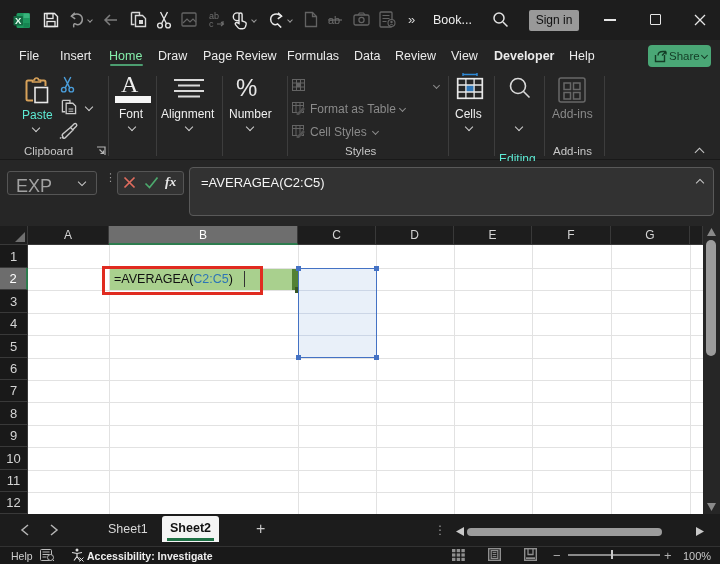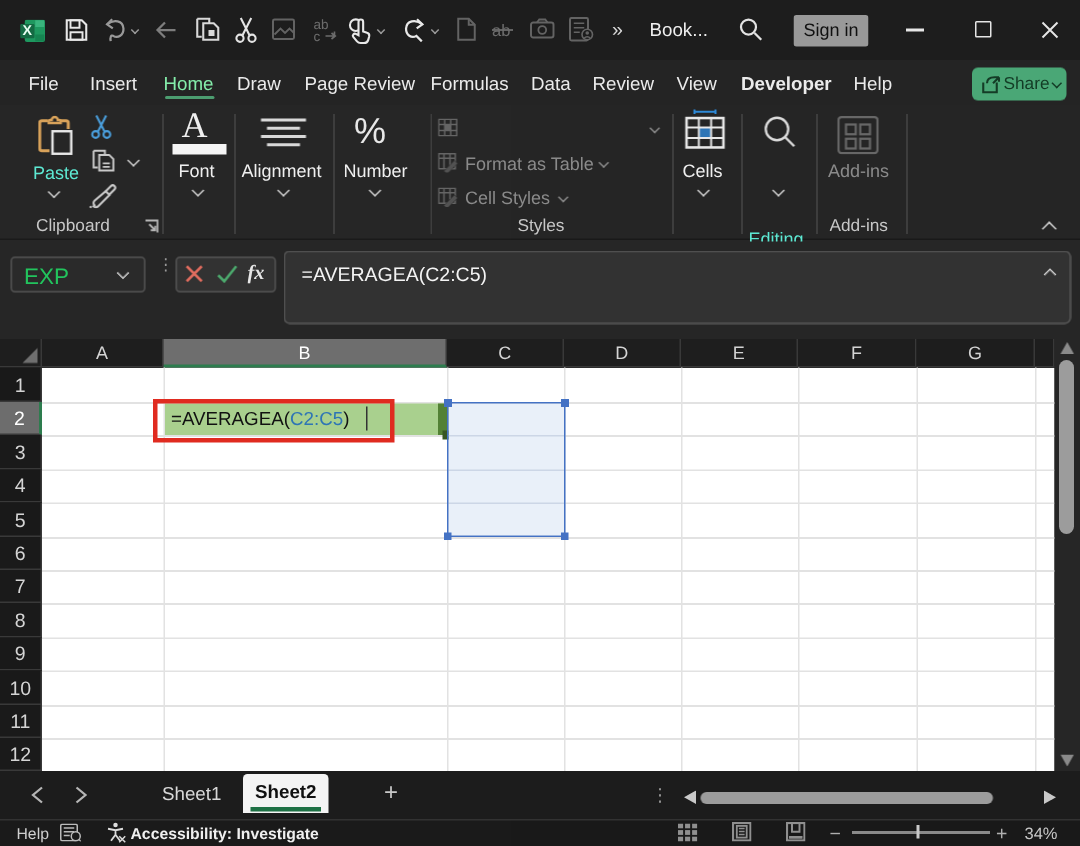--- a/index.html
+++ b/index.html
@@ -245,21 +245,21 @@
     <rect x="15.5" y="6" width="6.5" height="6.5" fill="none" stroke="#aaa" stroke-width="1.5"></rect>
     <rect x="6" y="15.5" width="6.5" height="6.5" fill="none" stroke="#aaa" stroke-width="1.5"></rect>
     <rect x="15.5" y="15.5" width="6.5" height="6.5" fill="none" stroke="#aaa" stroke-width="1.5"></rect>
   </svg>
   <div class="abs" style="left:552px;top:107px;color:#8b8b8b;font-size:12px;">Add-ins</div>
   <div class="abs" style="left:553px;top:145px;color:#c8c8c8;font-size:11.5px;">Add-ins</div>
   <span class="chev abs" style="left:696px;top:149px;width:7px;height:7px;transform:rotate(135deg);"></span>
 
   <div class="abs" style="left:0;top:161px;width:720px;height:65px;background:#262626;"></div>
   <div class="abs" style="left:7px;top:171px;width:90px;height:24px;background:#2b2b2b;border:1px solid #565656;border-radius:3px;"></div>
-  <div class="abs" style="left:16px;top:176px;color:#22c55e;font-size:15px;">EXP</div>
+  <div class="abs" style="left:16px;top:176px;color:#a3a3a3;font-size:18px;">EXP</div>
   <span class="chev abs" style="left:79px;top:179px;"></span>
   <div class="abs" style="left:105px;top:175px;color:#9a9a9a;font-size:11px;line-height:5px;">⋮</div>
   <div class="abs" style="left:117px;top:171px;width:67px;height:24px;background:#333333;border:1px solid #565656;border-radius:3px;"></div>
   <svg class="abs" style="left:123px;top:176px;" width="13" height="13" viewBox="0 0 13 13">
     <path d="M1.5 1.5 L11.5 11.5 M11.5 1.5 L1.5 11.5" stroke="#e06c5e" stroke-width="1.7"></path>
   </svg>
   <svg class="abs" style="left:144px;top:176px;" width="15" height="13" viewBox="0 0 15 13">
     <path d="M1.5 7.5 L5.5 11.5 L13.5 1.5" fill="none" stroke="#4ca96d" stroke-width="1.7"></path>
   </svg>
   <div class="abs" style="left:165px;top:174px;color:#e8e8e8;font-size:13.5px;font-style:italic;font-family:'Liberation Serif',serif;font-weight:bold;">fx</div>
@@ -394,15 +394,15 @@
   </svg>
   <svg class="abs" style="left:524px;top:548px;" width="13" height="13" viewBox="0 0 13 13">
     <rect x="0.7" y="0.7" width="11.6" height="11.6" fill="none" stroke="#8f8f8f" stroke-width="1.4"></rect>
     <path d="M4 1 v5.5 h5 V1" fill="none" stroke="#8f8f8f" stroke-width="1.3"></path>
     <path d="M2 10.2 h9" stroke="#8f8f8f" stroke-width="1.8"></path>
   </svg>
   <div class="abs" style="left:553px;top:548px;color:#b0b0b0;font-size:13px;">−</div>
   <div class="abs" style="left:568px;top:554px;width:92px;height:1.5px;background:#8a8a8a;"></div>
   <div class="abs" style="left:611px;top:550px;width:2px;height:9px;background:#c9c9c9;"></div>
   <div class="abs" style="left:664px;top:548px;color:#b0b0b0;font-size:13px;">+</div>
-  <div class="abs" style="left:683px;top:550px;color:#c9c9c9;font-size:11px;">34%</div>
+  <div class="abs" style="left:683px;top:550px;color:#c9c9c9;font-size:11px;">100%</div>
 
 </div>
 
 </body></html>

